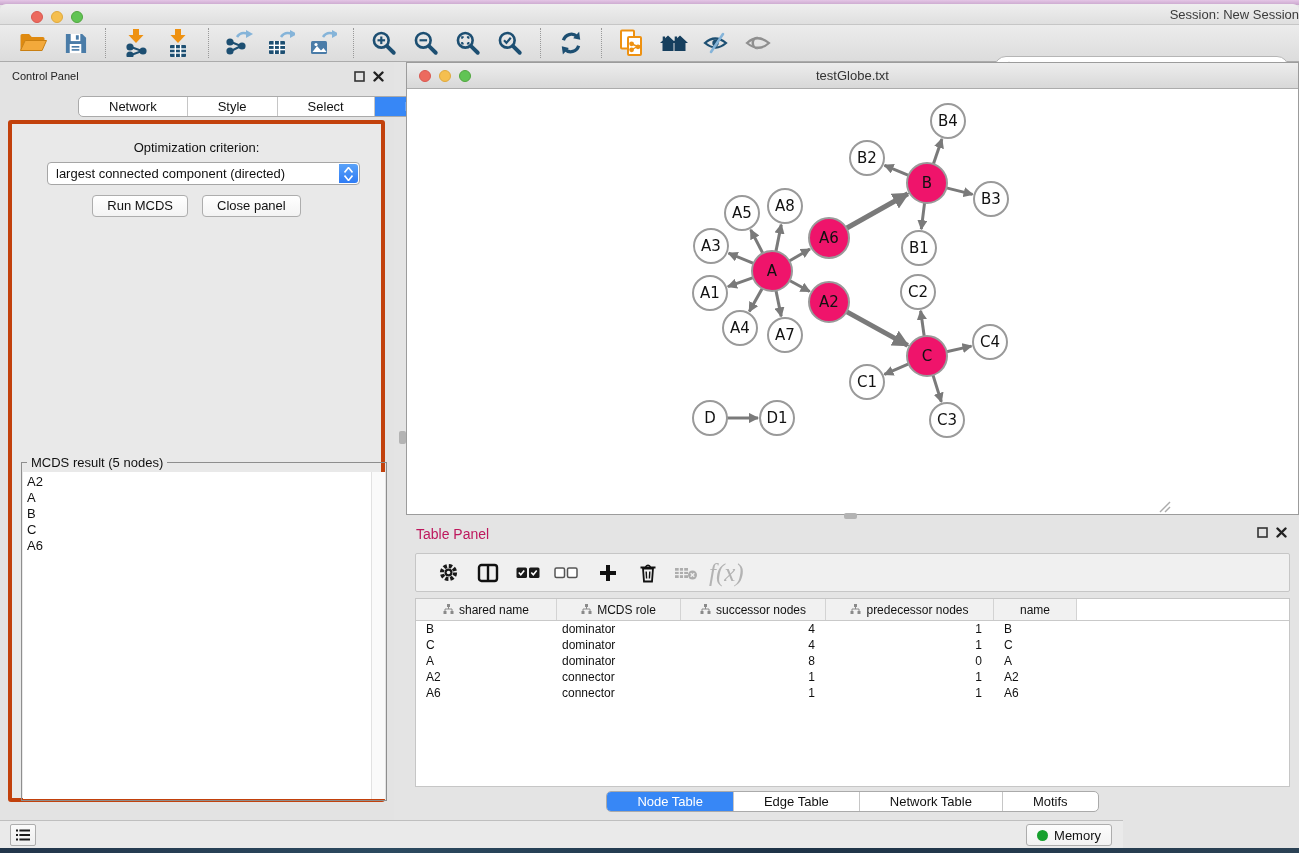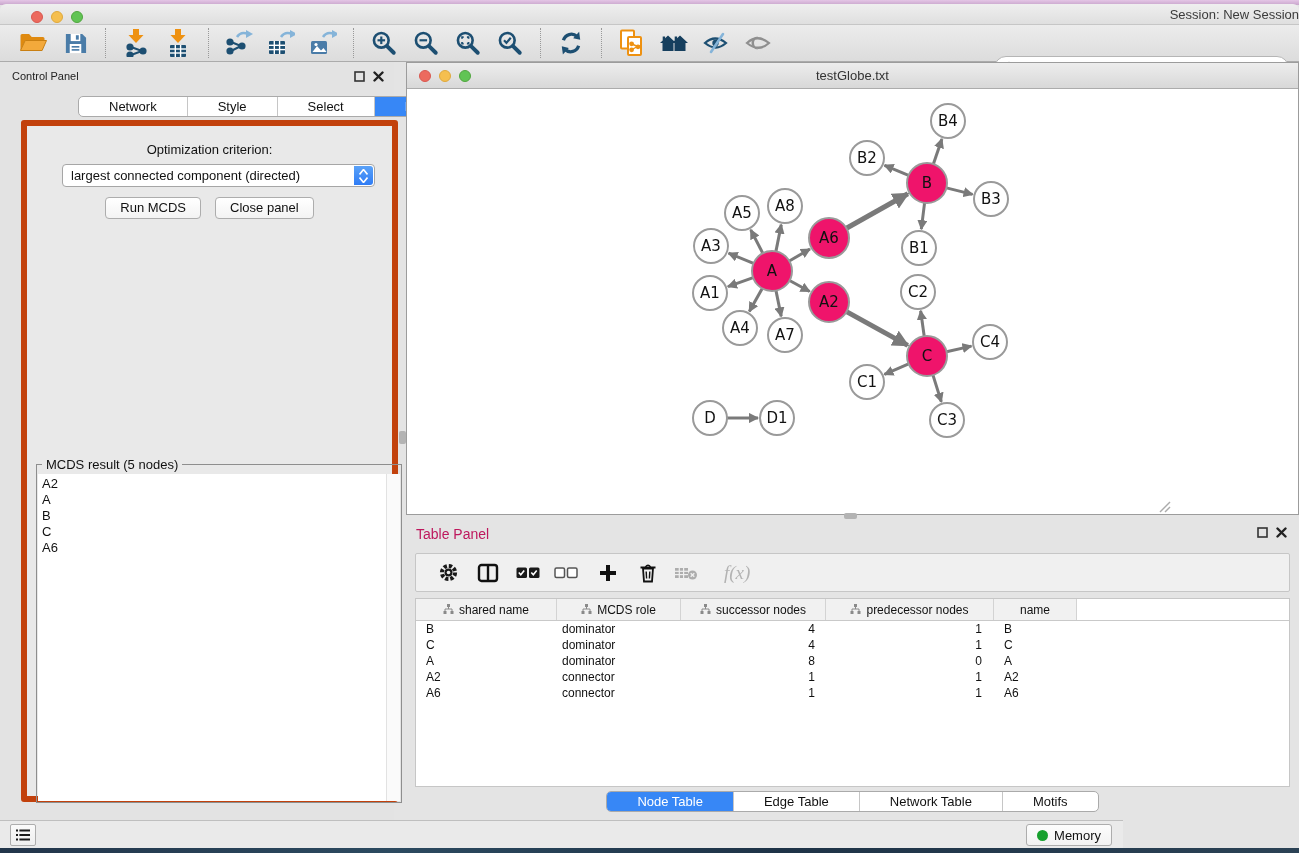--- a/index.html
+++ b/index.html
@@ -28,21 +28,21 @@
   
   .control-panel { position:absolute; left:0; top:62px; width:394px; height:758px; background:#E3E3E3; }
   .cp-header { position:absolute; left:12px; top:8px; font-size:11px; color:#222; }
   .panel-btns { position:absolute; right:10px; top:9px; display:flex; gap:8px; align-items:center; }
   .seg { display:flex; border:1px solid #AAAAAA; border-radius:5px; overflow:hidden; background:#fff; height:21px; font-size:13px; }
   .seg > div { padding:0 30px; line-height:20px; border-left:1px solid #C6C6C6; color:#111; cursor:default; white-space:nowrap; }
   .seg > div:first-child { border-left:none; }
   .seg > div.active { background:#3787F6; color:#fff; }
   .cp-tabs { position:absolute; left:78px; top:34px; }
   .cp-content { position:absolute; left:8px; top:58px; width:377px; height:682px; background:#E9E9E9;
-    border:6px solid #c2410c; border-radius:3px;margin-left:13px; }
+    border:4px solid #c2410c; border-radius:3px; }
   .opt-label { position:absolute; left:0; right:0; top:16px; text-align:center; font-size:13px; color:#111; }
   .criterion { position:absolute; left:35px; top:38px; width:313px; height:23px; background:#fff; border:1px solid #A6A6A6;
     border-radius:4px; font-size:13px; display:flex; align-items:center; padding-left:8px; color:#111; }
   .criterion .stepper { position:absolute; right:1px; top:1px; bottom:1px; width:19px; background:linear-gradient(#5AA2F8,#2F7CF5);
     border-radius:0 3px 3px 0; display:flex; flex-direction:column; align-items:center; justify-content:center; gap:2px; }
   .btn { background:linear-gradient(#FFFFFF,#F3F3F3); border:1px solid #ADADAD; border-radius:4px; height:22px;
     font-size:13px; color:#111; padding:0 14px; line-height:20px; }
   .btn-row { position:absolute; left:0; right:0; top:71px; display:flex; justify-content:center; gap:14px; }
   .result-group { position:absolute; left:9px; top:338px; width:366px; height:339px; border:1px solid #8E8E8E; }
   .result-legend { position:absolute; left:5px; top:-8px; background:#E9E9E9; padding:0 4px; font-size:13px; color:#111; }
@@ -60,21 +60,21 @@
   .nw-canvas { position:relative; width:765px; height:425px; background:#fff; }
   .resize-grip { position:absolute; right:1px; bottom:1px; }
   .thumb { position:absolute; background:#B3B3B3; border-radius:2px; }
 
   
   .table-panel { position:absolute; left:406px; top:520px; width:893px; height:300px; background:#E4E4E4; }
   .tp-header-label { position:absolute; left:10px; top:6px; font-size:14px; color:#be185d; }
   .tp-toolbar { position:absolute; left:9px; top:33px; width:875px; height:39px; background:#F0F0F0;
     border:1px solid #C6C6C6; border-radius:2px; display:flex; align-items:center; padding-left:14px; }
   .tpicon { width:36px; height:30px; display:flex; align-items:center; justify-content:center; }
-  .fx { font-family:"Liberation Serif", serif; font-style:italic; font-size:19px; color:#B3B3B3; margin-left:20px; }
+  .fx { font-family:"Liberation Serif", serif; font-style:italic; font-size:25px; color:#B3B3B3; margin-left:5px; }
   .tp-table { position:absolute; left:9px; top:78px; width:875px; height:189px; background:#fff; border:1px solid #C6C6C6; overflow:hidden; }
   .thead { display:flex; height:22px; border-bottom:1px solid #C9C9C9; font-size:12px; color:#111; }
   .th { background:#F1F1F1; border-right:1px solid #D3D3D3; display:flex; align-items:center; justify-content:center; gap:5px; }
   .trow { display:flex; height:16px; font-size:12px; color:#111; }
   .td { overflow:hidden; white-space:nowrap; line-height:16px; }
   .tp-tabs { position:absolute; left:0; right:0; top:271px; display:flex; justify-content:center; }
 
   
   .statusbar { position:absolute; left:0; top:820px; width:1123px; height:28px; background:#EAEAEA; border-top:1px solid #BFBFBF; }
   .list-btn { position:absolute; left:10px; top:3px; width:26px; height:22px; background:linear-gradient(#FAFAFA,#EFEFEF);

